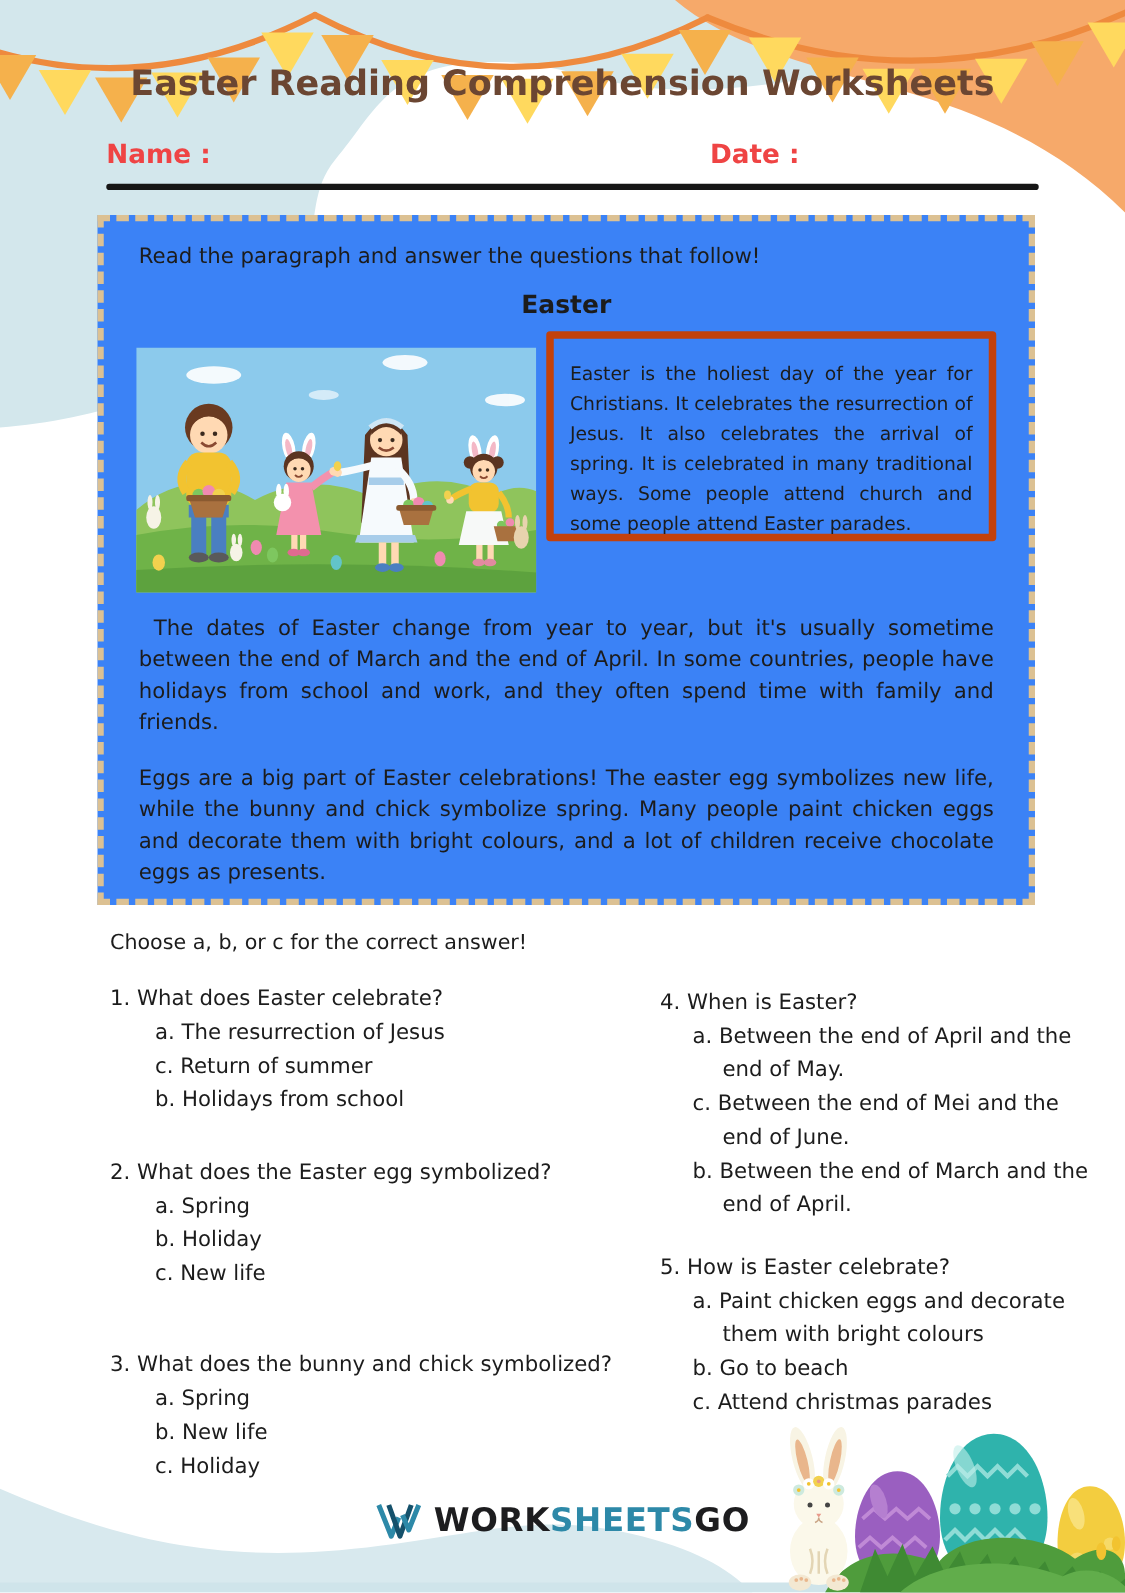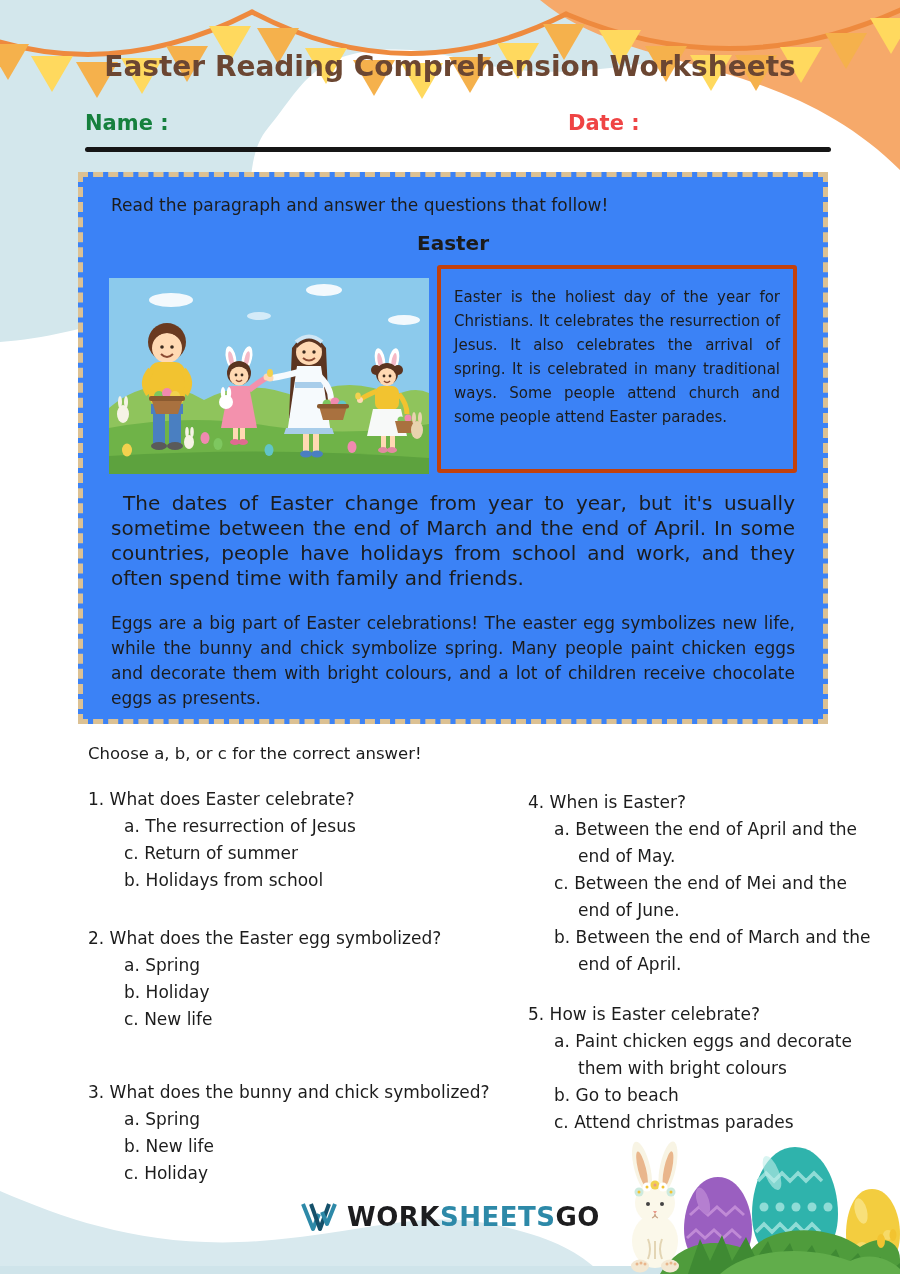--- a/index.html
+++ b/index.html
@@ -3,32 +3,32 @@
 <meta charset="utf-8">
 <style>
   html,body{margin:0;padding:0;}
   body{width:900px;height:1274px;position:relative;background:#ffffff;overflow:hidden;
        font-family:"DejaVu Sans","Liberation Sans",sans-serif;color:#1c1c1c;}
   svg{display:block;}
   .bg-top{position:absolute;top:0;left:0;}
   .banner{position:absolute;top:0;left:0;}
   .title{position:absolute;top:50px;left:0;width:100%;text-align:center;margin:0;
          font-size:28px;font-weight:bold;color:#6b4632;letter-spacing:0px;}
-  .name-label{position:absolute;top:111px;left:85px;font-size:21px;font-weight:bold;color:#15803d;}
+  .name-label{position:absolute;top:111px;left:85px;font-size:21px;font-weight:bold;color:#ef4444;}
   .date-label{position:absolute;top:111px;left:568px;font-size:21px;font-weight:bold;color:#ef4444;}
   .rule{position:absolute;top:147px;left:85px;width:746px;height:5px;background:#161616;border-radius:3px;}
   .passage-box{position:absolute;top:172px;left:78px;width:750px;height:552px;box-sizing:border-box;
                border:5px dashed #dcc193;background:#3b82f6;padding:12px 26px;overflow:hidden;}
   .instruction{margin:6px 0 0 2px;font-size:17px;}
   .heading{text-align:center;font-weight:bold;font-size:20px;margin:16px 0 10px;}
   .row{display:flex;gap:8px;}
   .illus{width:320px;height:196px;flex:0 0 auto;margin-top:13px;}
-  .p1box{flex:1;border:4px solid #c2410c;border-radius:3px;padding:16px 13px;height:208px;box-sizing:border-box;}
+  .p1box{flex:1;border:6px solid #c2410c;border-radius:3px;padding:16px 13px;height:168px;box-sizing:border-box;}
   .p1{margin:0;font-size:15px;line-height:24px;text-align:justify;}
-  .p2{margin:17px 2px 0;font-size:20px;line-height:25px;text-align:justify;text-indent:12px;}
+  .p2{margin:17px 2px 0;font-size:17px;line-height:25px;text-align:justify;text-indent:12px;}
   .p3{margin:20px 2px 0;font-size:17px;line-height:25px;text-align:justify;}
   .choose{position:absolute;top:744px;left:88px;margin:0;font-size:16.5px;}
   .questions{position:absolute;top:786px;left:88px;width:792px;display:flex;}
   .col-left{width:440px;flex:0 0 auto;}
   .col-right{flex:1;padding-top:3px;}
   .q{margin:0;font-size:17px;line-height:27px;}
   .opt{margin:0;font-size:17px;line-height:27px;padding-left:24px;text-indent:-24px;}
   .col-left .opt{margin-left:36px;}
   .col-right .opt{margin-left:26px;}
   .col-left .question:nth-child(1){margin-bottom:31px;}

